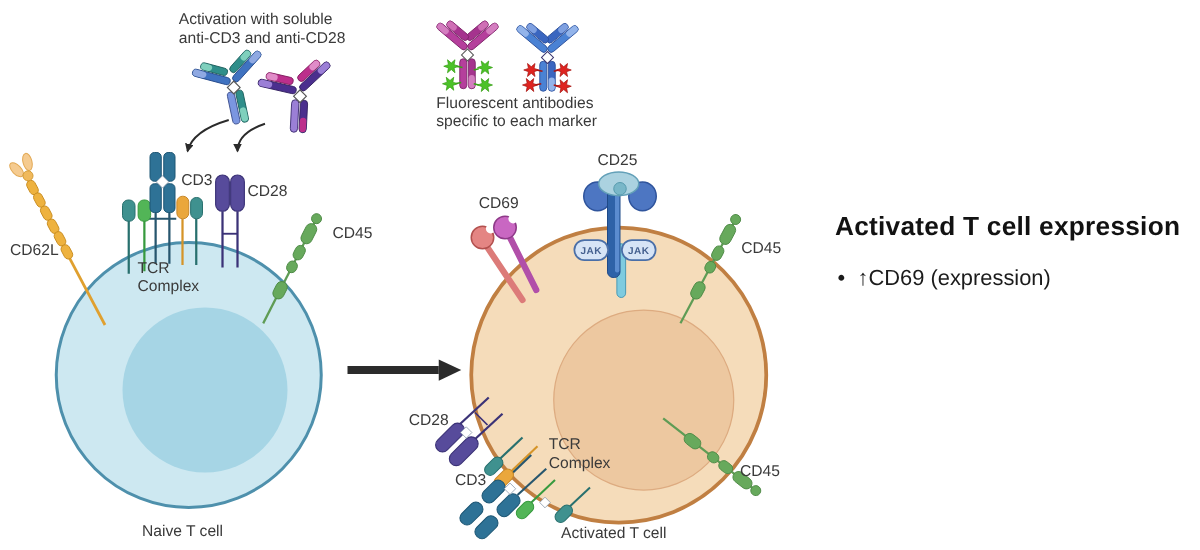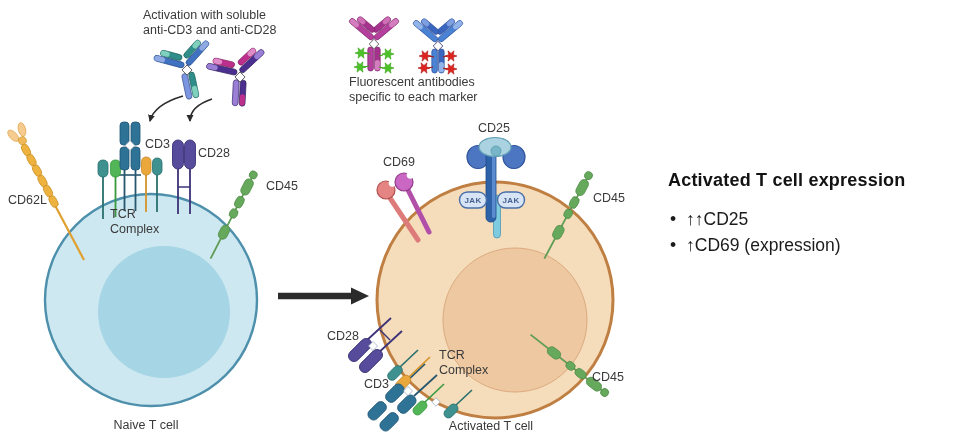--- a/index.html
+++ b/index.html
@@ -4,21 +4,21 @@
 <style>
   html,body{margin:0;padding:0;background:#fff;}
   .stage{position:relative;width:960px;height:440px;background:#ffffff;overflow:hidden;
          font-family:"Liberation Sans","DejaVu Sans",sans-serif;}
   svg{position:absolute;left:0;top:0;}
   .lbl{font-family:"Liberation Sans","DejaVu Sans",sans-serif;font-size:12.5px;fill:#3a3a3a;}
   .lbl-c{text-anchor:middle;}
   .jak{font-family:"Liberation Sans","DejaVu Sans",sans-serif;font-size:8px;fill:#44608f;
        text-anchor:middle;letter-spacing:.4px;font-weight:bold;}
   .info{position:absolute;left:668px;top:170px;width:290px;}
-  .info h2{margin:0;font-size:18px;font-weight:bold;color:#121212;letter-spacing:.2px;}
+  .info h2{margin:0;font-size:21px;font-weight:bold;color:#121212;letter-spacing:.2px;}
   .info ul{list-style:none;margin:15px 0 0 0;padding:0;}
   .info li{position:relative;padding-left:18px;font-size:17.5px;color:#1b1b1b;line-height:26px;}
   .info li::before{content:"\2022";position:absolute;left:2px;top:0;color:#1b1b1b;}
 </style>
 </head>
 <body>
 
 <div class="stage">
 <svg width="960" height="440" viewBox="0 0 960 440">
   <defs>
@@ -280,17 +280,16 @@
   <text x="327" y="340" class="lbl">CD28</text>
   <text x="364" y="388" class="lbl">CD3</text>
   <text x="439" y="359" class="lbl">TCR</text>
   <text x="439" y="374" class="lbl">Complex</text>
   <text x="491" y="430" class="lbl lbl-c">Activated T cell</text>
 </svg>
 
 <div class="info">
   <h2>Activated T cell expression</h2>
   <ul>
-    <li><span>↑↑CD25</span></li>
     <li><span>↑CD69 (expression)</span></li>
   </ul>
 </div>
 </div>
 
 </body></html>

